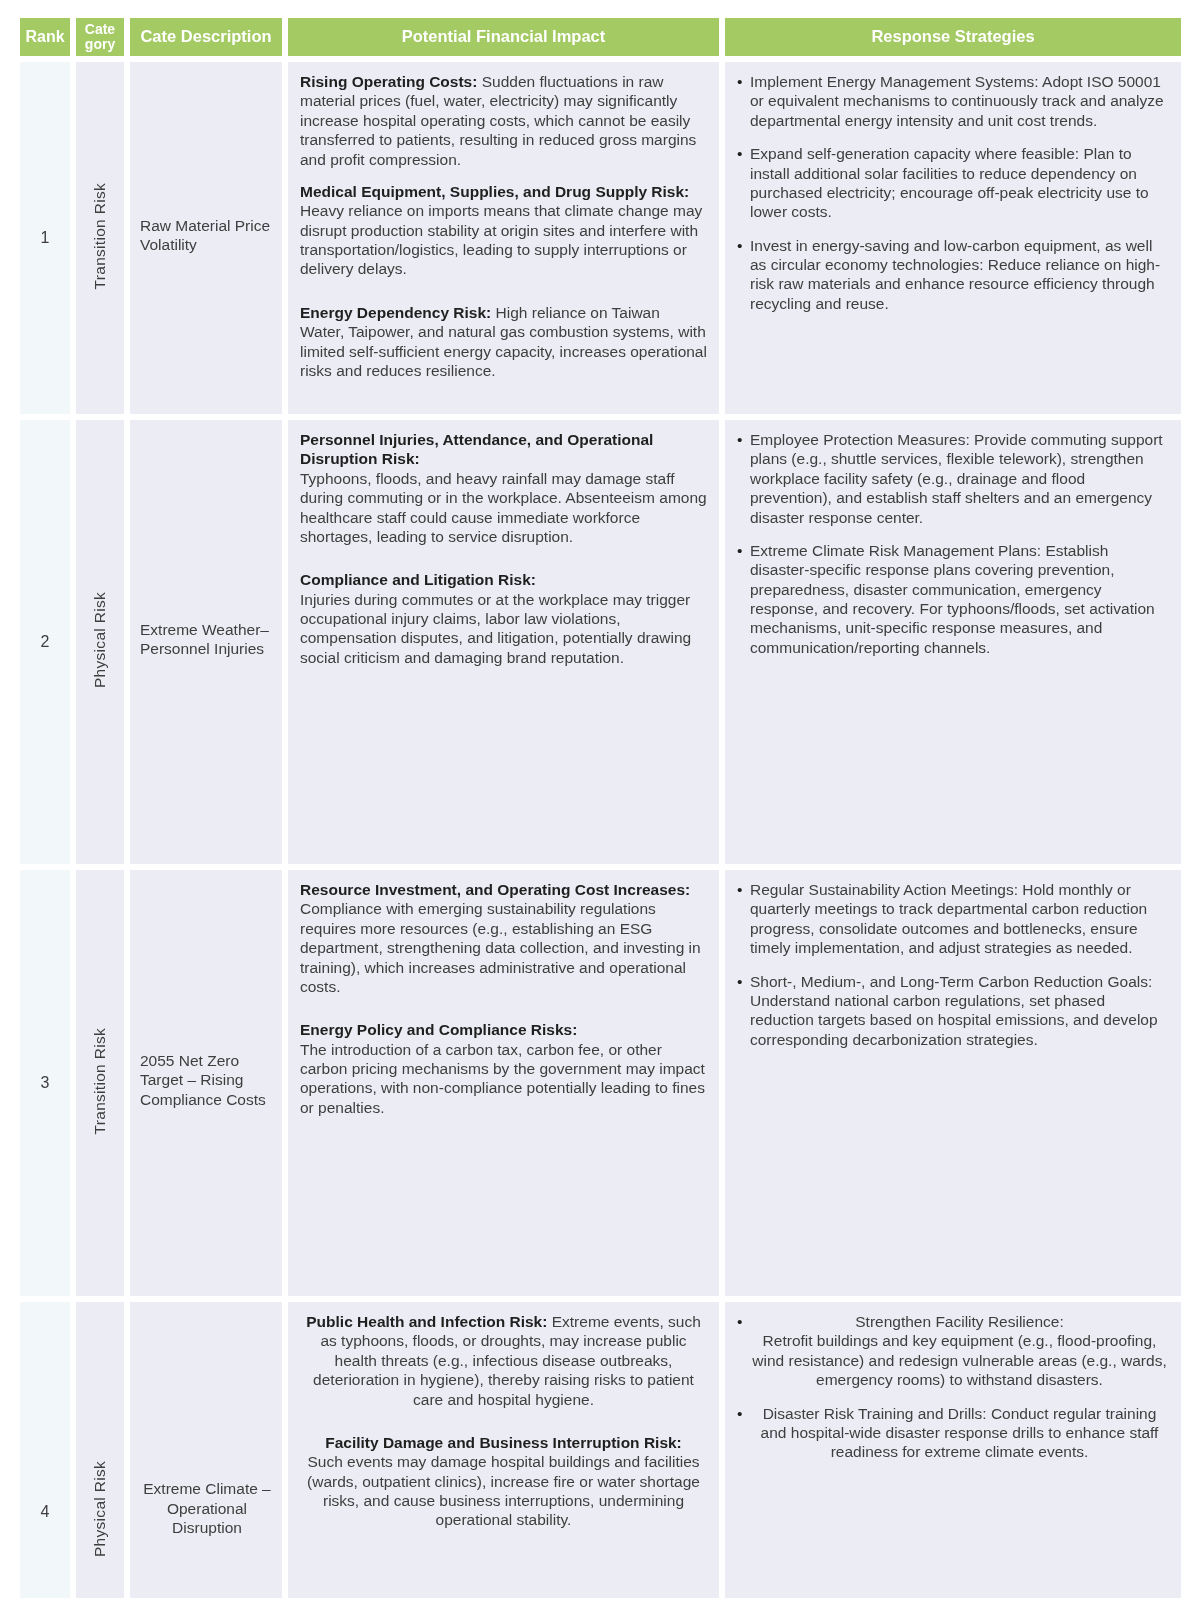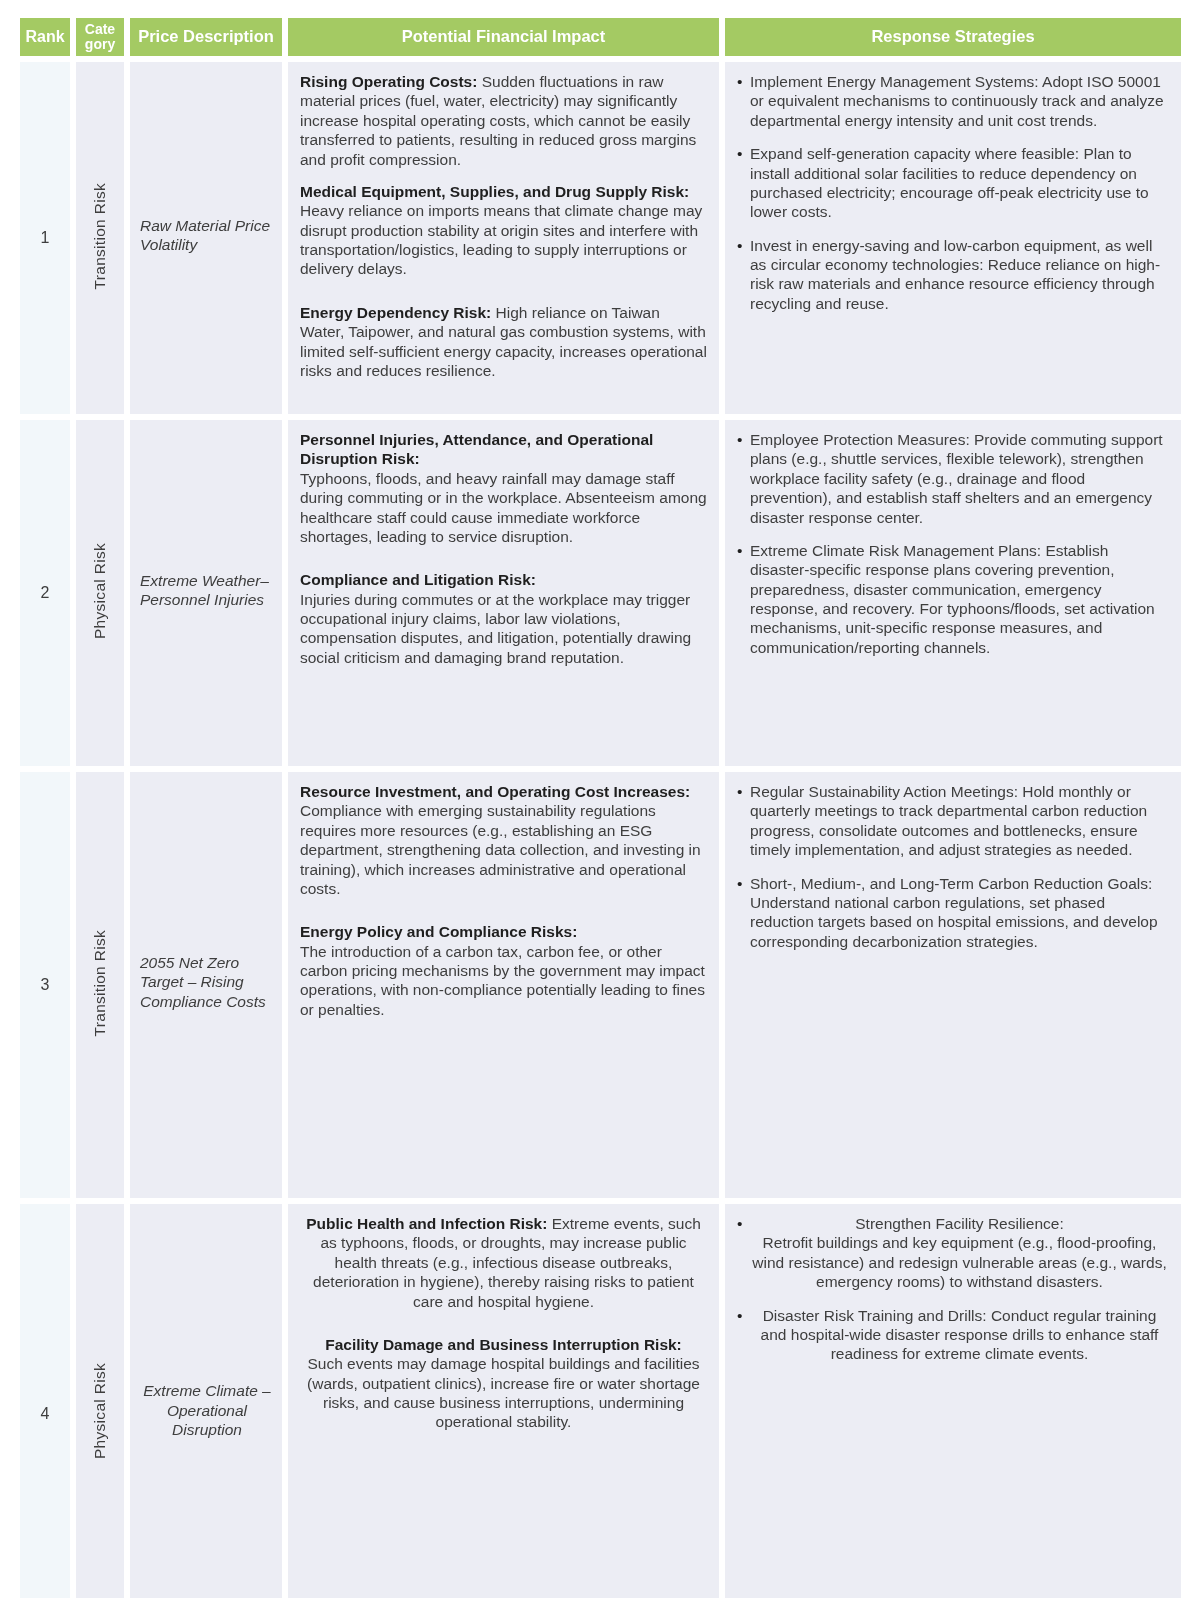--- a/index.html
+++ b/index.html
@@ -66,25 +66,24 @@
     display:inline-block;
     writing-mode:vertical-rl;
     transform:rotate(180deg);
     white-space:nowrap;
     font-size:15.5px;
     letter-spacing:0.3px;
   }
   td.risk{
     vertical-align:middle;
     padding:0 8px 6px 10px;
-    font-style:italic;
   }
   
   tbody tr:nth-child(1) td{height:352px;}
-  tbody tr:nth-child(2) td{height:346px;}
+  tbody tr:nth-child(2) td{height:444px;}
   tbody tr:nth-child(3) td{height:426px;}
   tbody tr:nth-child(4) td{height:419px;text-align:center;}
   p.impact-item{
     margin:0 0 13px 0;
     white-space:pre-line;
   }
   p.impact-item:last-child{margin-bottom:0;margin-top:24px;}
   p.impact-item b{color:var(--bold);}
   ul.strategies{
     margin:0;padding:0;list-style:none;
@@ -112,21 +111,21 @@
       <col class="c-cat">
       <col class="c-risk">
       <col class="c-impact">
       <col class="c-strat">
   </colgroup>
   <thead>
     <tr>
       <th class="h-rank">Rank</th>
       <th class="h-cat">Cate
 gory</th>
-      <th>Price Description</th>
+      <th>Cate Description</th>
       <th>Potential Financial Impact</th>
       <th>Response Strategies</th>
     </tr>
   </thead>
   <tbody id="tbody">
       <tr>
     <td class="rank"><span>1</span></td>
     <td class="category"><span class="vert">Transition Risk</span></td>
     <td class="risk"><span>Raw Material Price Volatility</span></td>
     <td class="impact">

